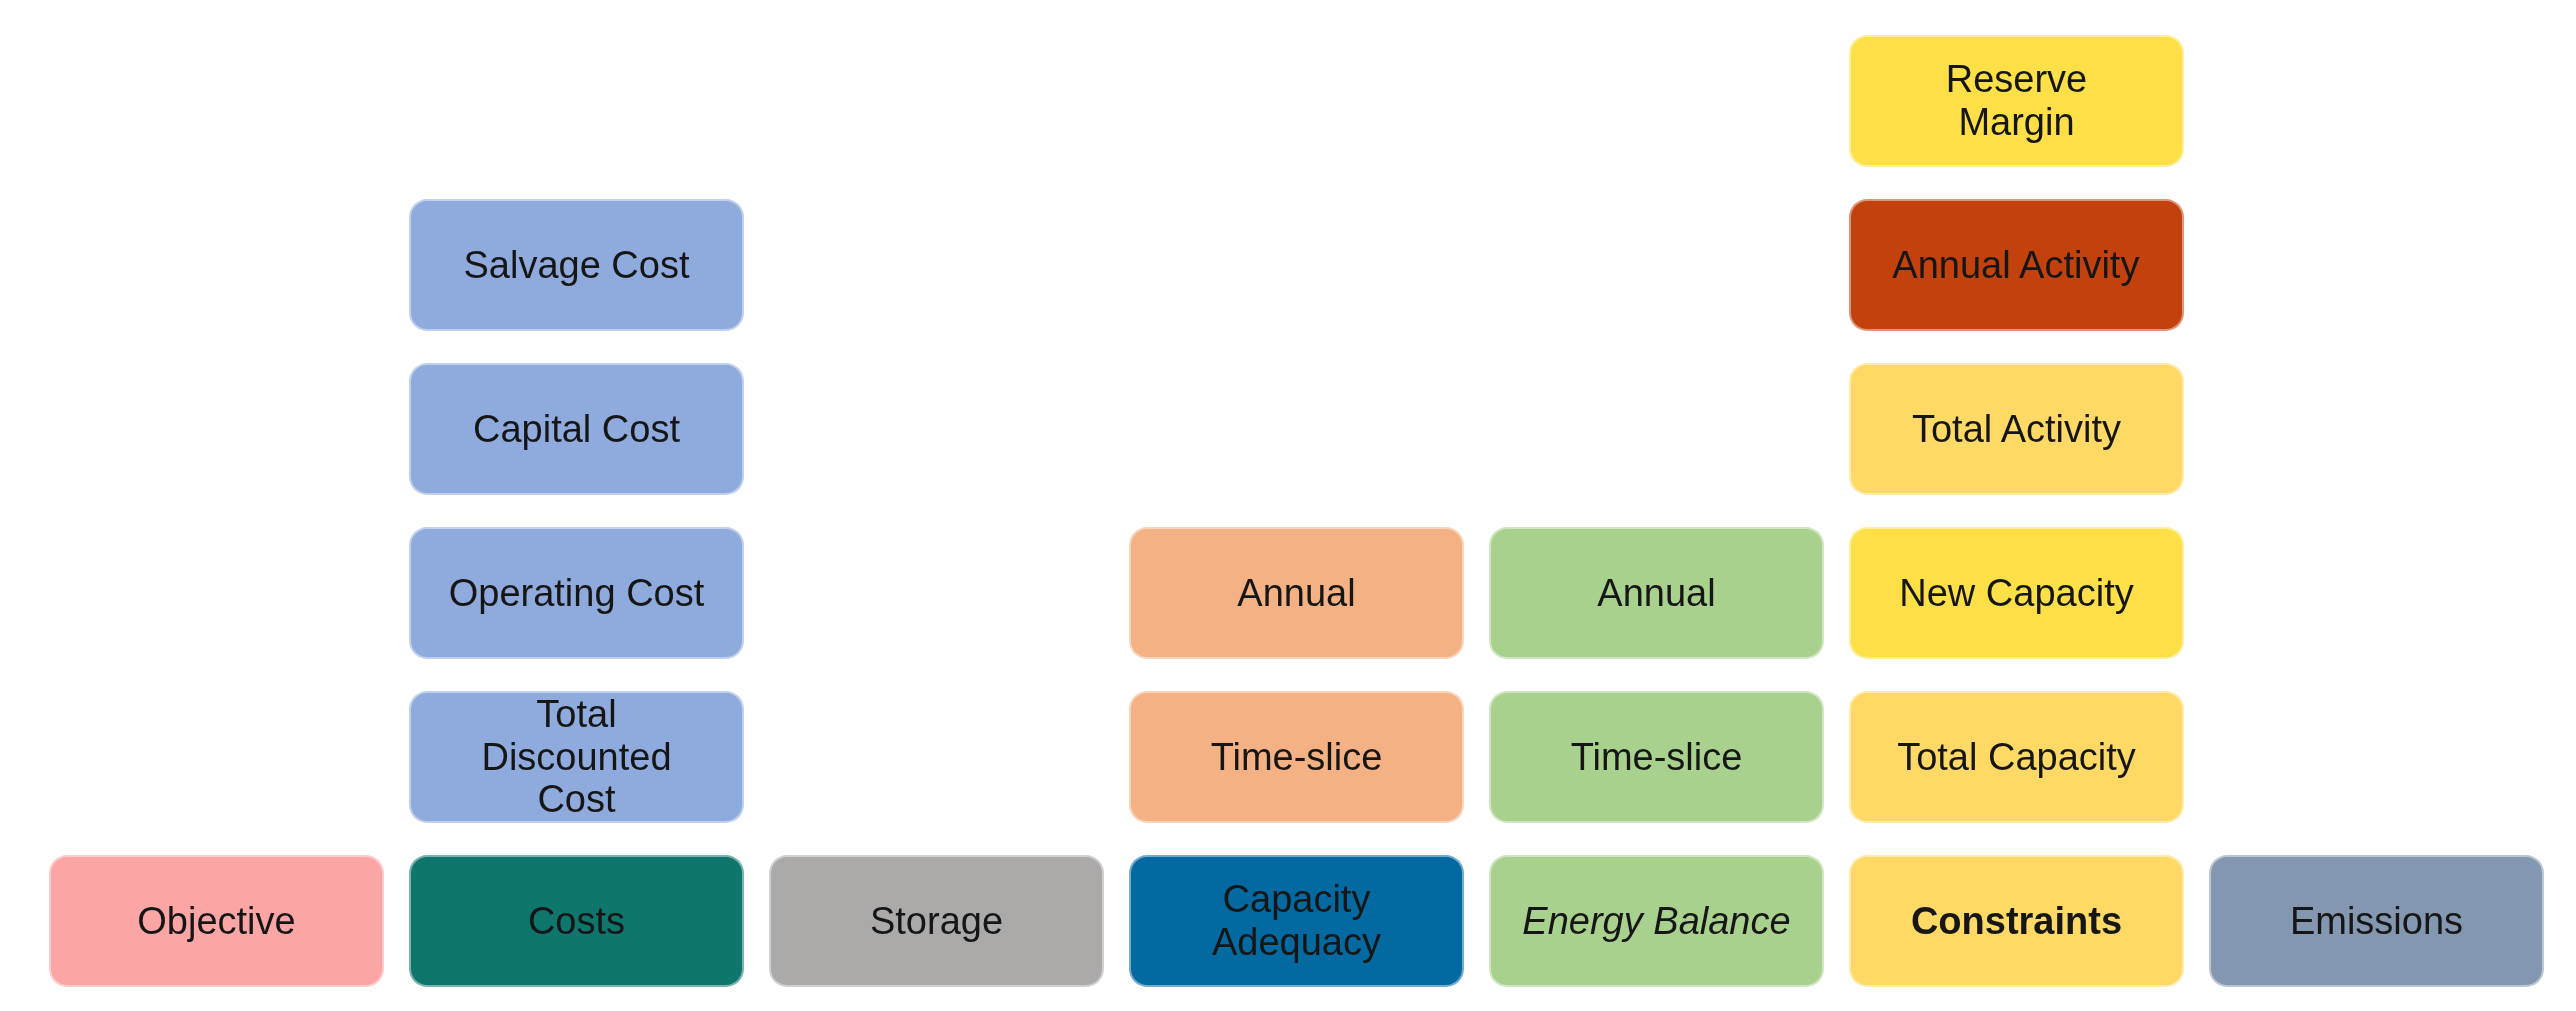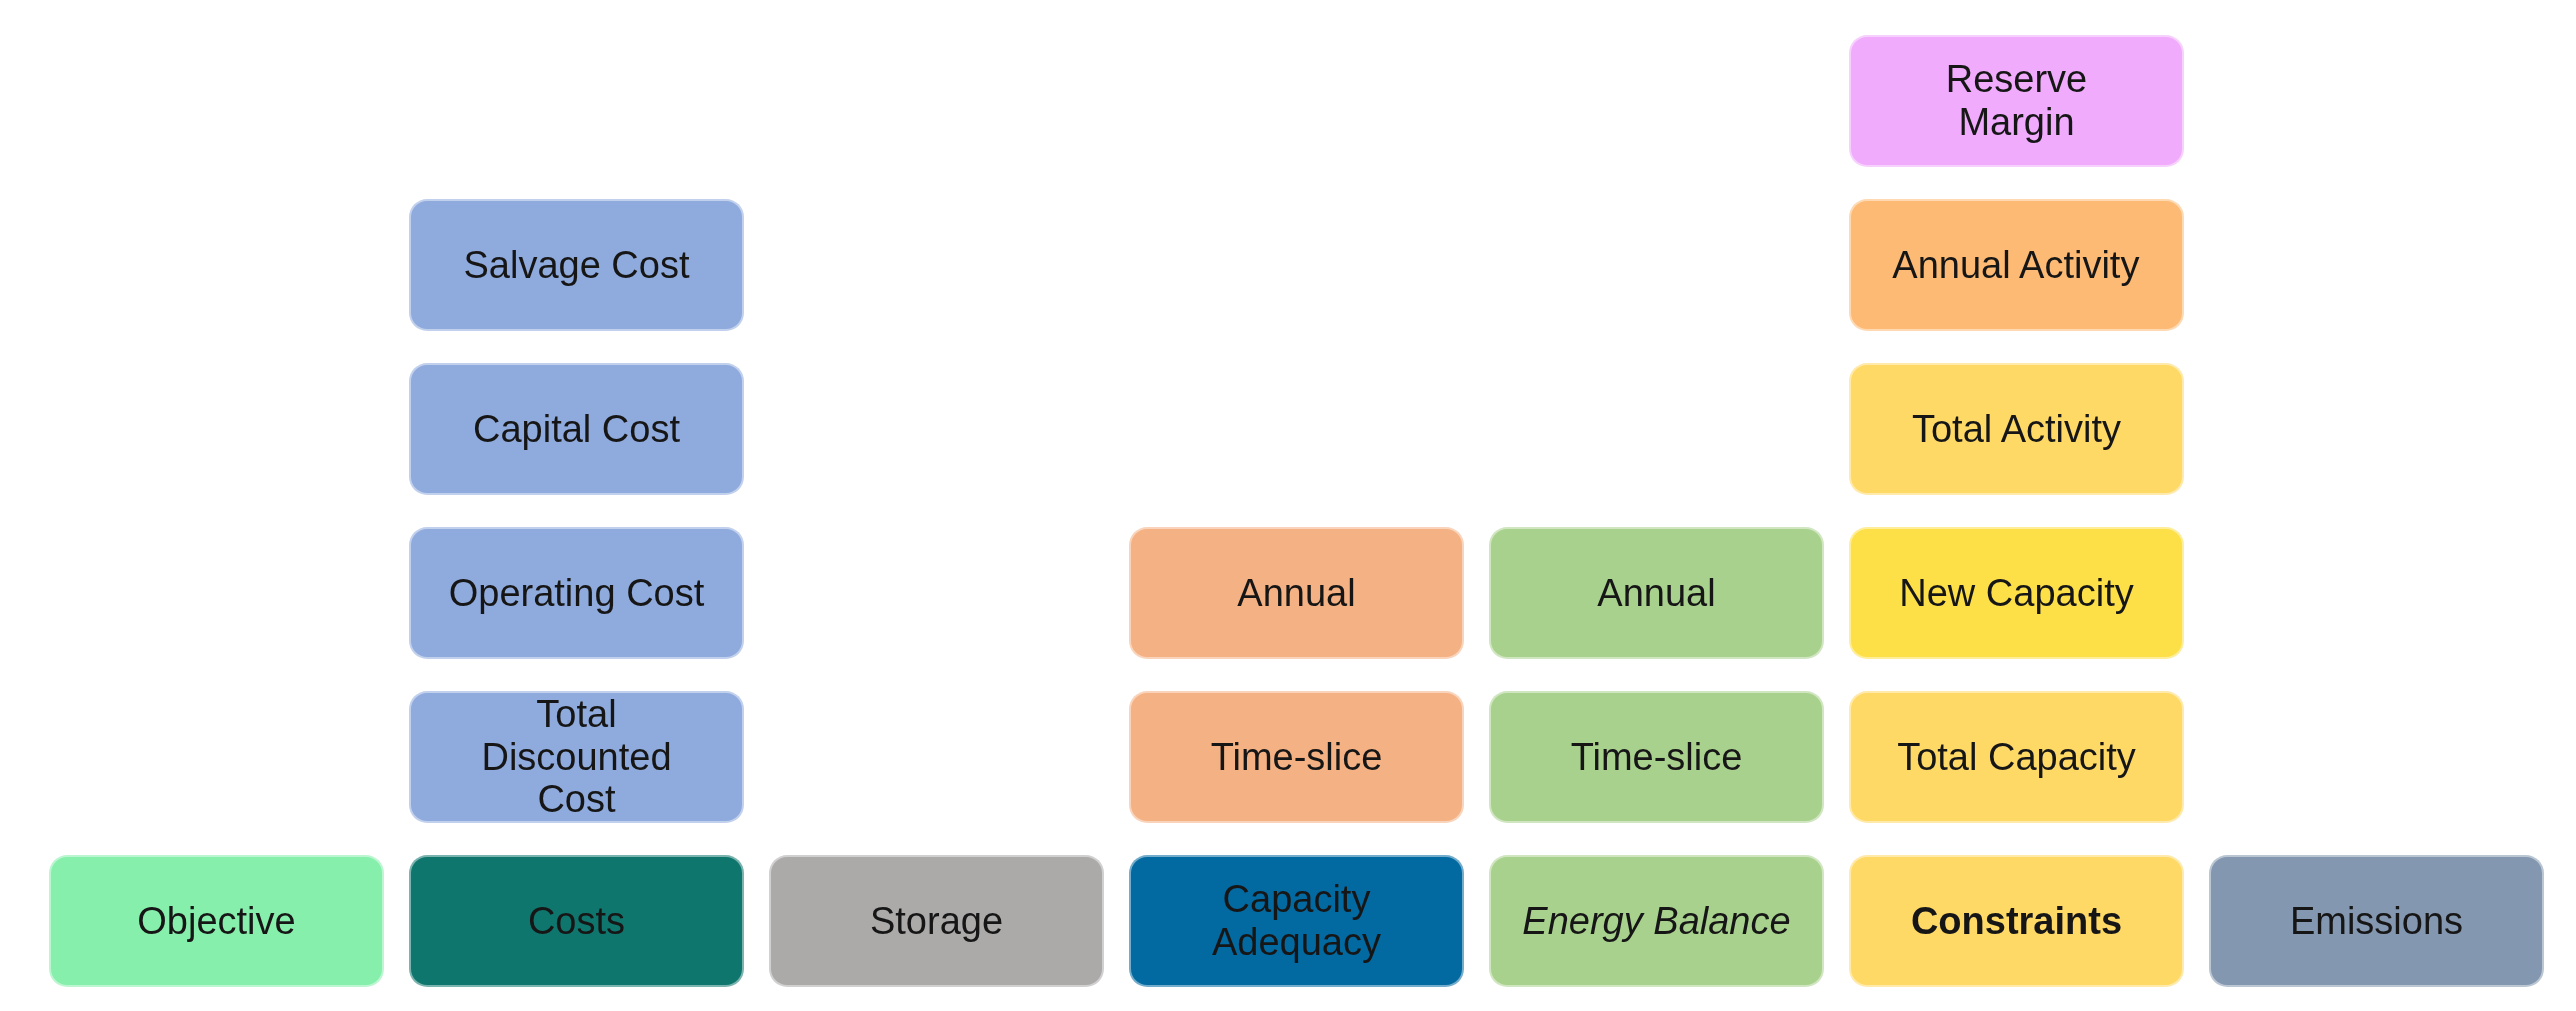--- a/index.html
+++ b/index.html
@@ -39,41 +39,41 @@
     padding: 0 7.3px;
     overflow: visible;
   }
 </style>
 </head>
 <body>
 
 <div class="canvas">
   <div class="grid">
 
-    <div class="box" style="grid-area: 1 / 6; background-color: #f0abfc; text-align: center;">Reserve
+    <div class="box" style="grid-area: 1 / 6; background-color: #fde047; text-align: center;">Reserve
 Margin</div>
-    <div class="box" style="grid-area: 2 / 6; background-color: #fdba74; padding-left: 6px;">Annual Activity</div>
+    <div class="box" style="grid-area: 2 / 6; background-color: #c2410c; padding-left: 6px;">Annual Activity</div>
     <div class="box" style="grid-area: 3 / 6; background-color: rgb(255, 217, 102);">Total Activity</div>
     <div class="box" style="grid-area: 4 / 6; background-color: #fde047;">New Capacity</div>
     <div class="box" style="grid-area: 5 / 6; background-color: rgb(255, 217, 102);">Total Capacity</div>
 
     <div class="box" style="grid-area: 2 / 2; background-color: rgb(143, 170, 220);">Salvage Cost</div>
     <div class="box" style="grid-area: 3 / 2; background-color: rgb(143, 170, 220);">Capital Cost</div>
     <div class="box" style="grid-area: 4 / 2; background-color: rgb(143, 170, 220);">Operating Cost</div>
     <div class="box" style="grid-area: 5 / 2; background-color: rgb(143, 170, 220);">Total
 Discounted
 Cost</div>
 
     <div class="box" style="grid-area: 4 / 4; background-color: rgb(244, 177, 131);">Annual</div>
     <div class="box" style="grid-area: 5 / 4; background-color: rgb(244, 177, 131);">Time-slice</div>
 
     <div class="box" style="grid-area: 4 / 5; background-color: rgb(169, 209, 142);">Annual</div>
     <div class="box" style="grid-area: 5 / 5; background-color: rgb(169, 209, 142);">Time-slice</div>
 
-    <div class="box" style="grid-area: 6 / 1; background-color: #86efac;">Objective</div>
+    <div class="box" style="grid-area: 6 / 1; background-color: #fca5a5;">Objective</div>
     <div class="box" style="grid-area: 6 / 2; background-color: #0f766e;">Costs</div>
     <div class="box" style="grid-area: 6 / 3; background-color: rgb(172, 169, 169);">Storage</div>
     <div class="box" style="grid-area: 6 / 4; background-color: #0369a1;">Capacity
 Adequacy</div>
     <div class="box" style="grid-area: 6 / 5; background-color: rgb(169, 209, 142); font-style: italic;">Energy Balance</div>
     <div class="box" style="grid-area: 6 / 6; background-color: rgb(255, 217, 102); font-weight: bold;">Constraints</div>
     <div class="box" style="grid-area: 6 / 7; background-color: rgb(132, 151, 176);">Emissions</div>
 
   </div>
 </div>

